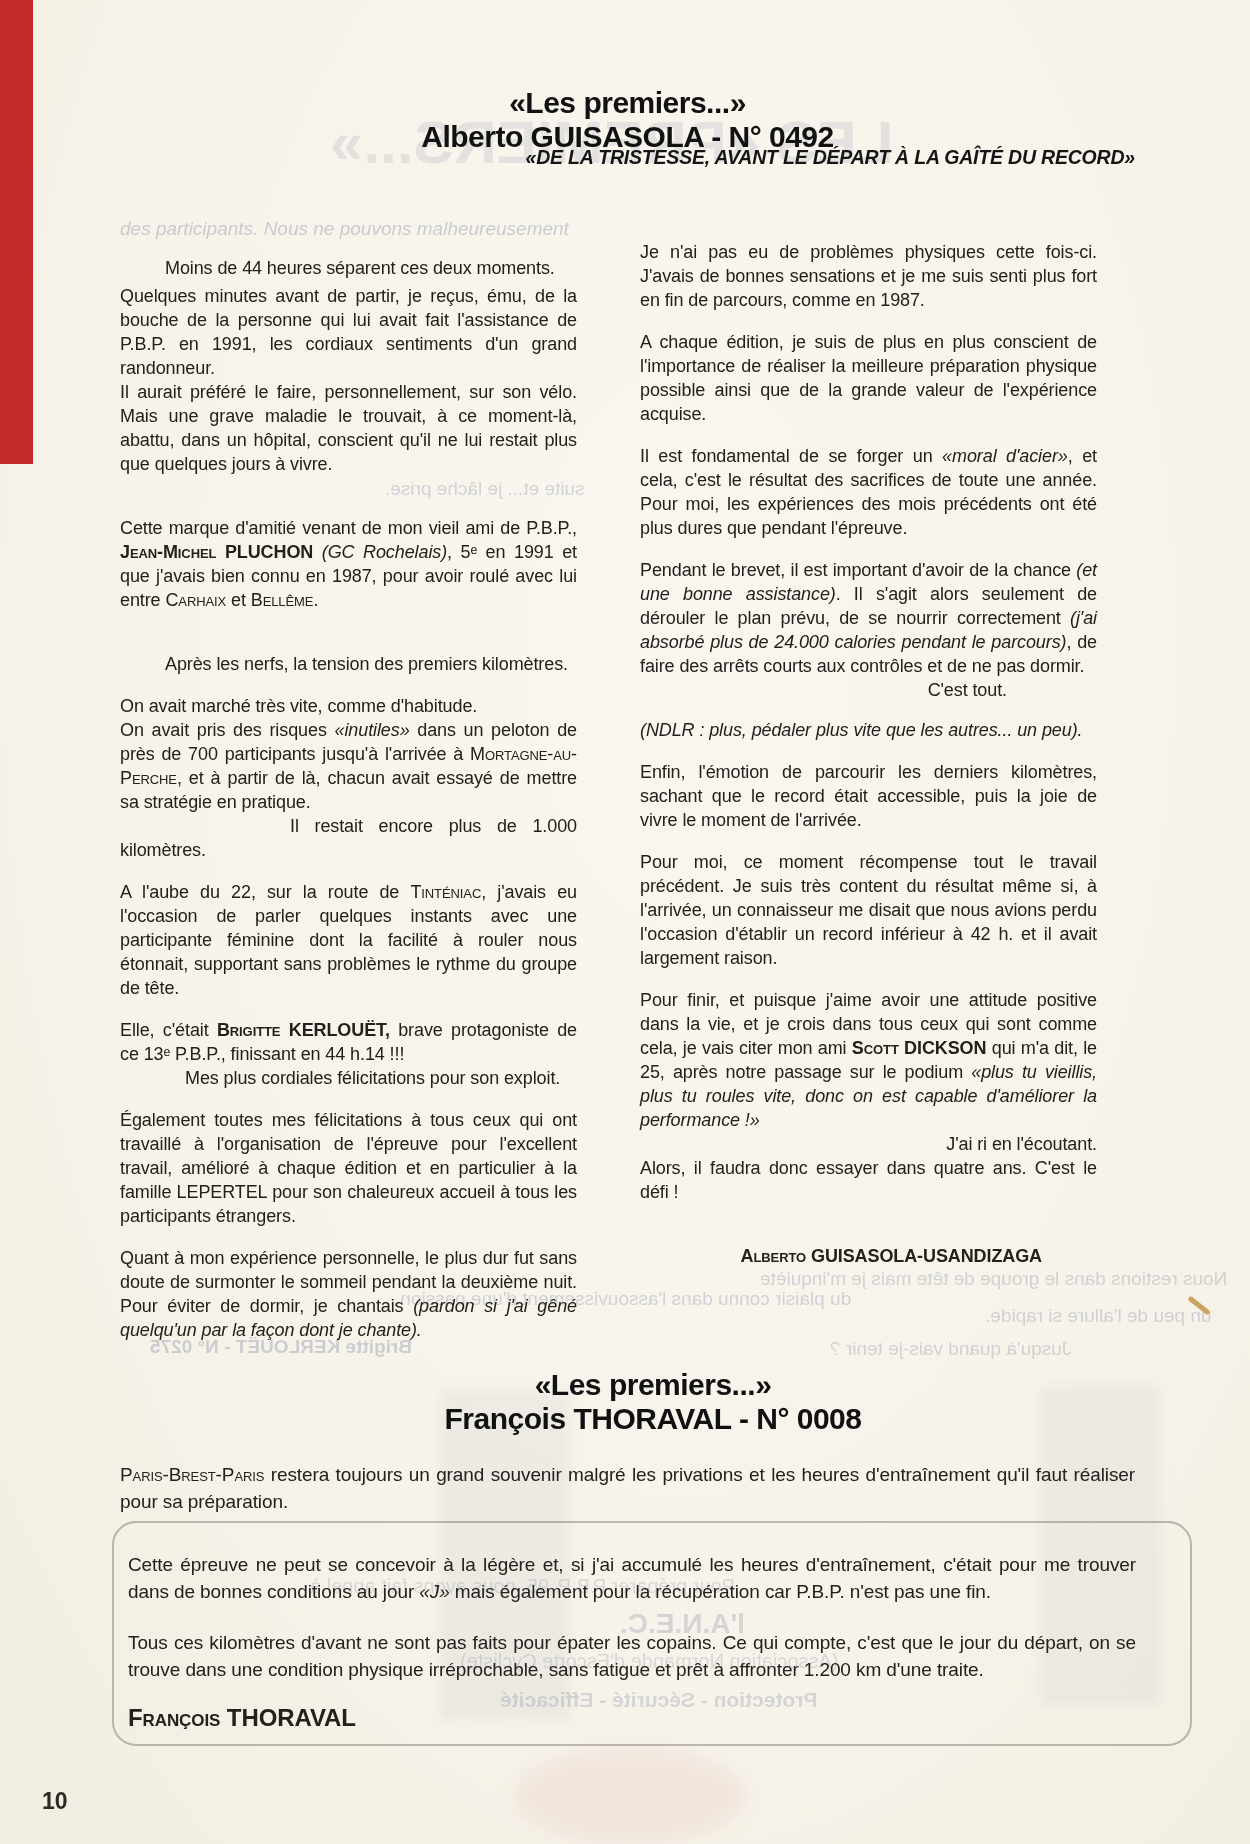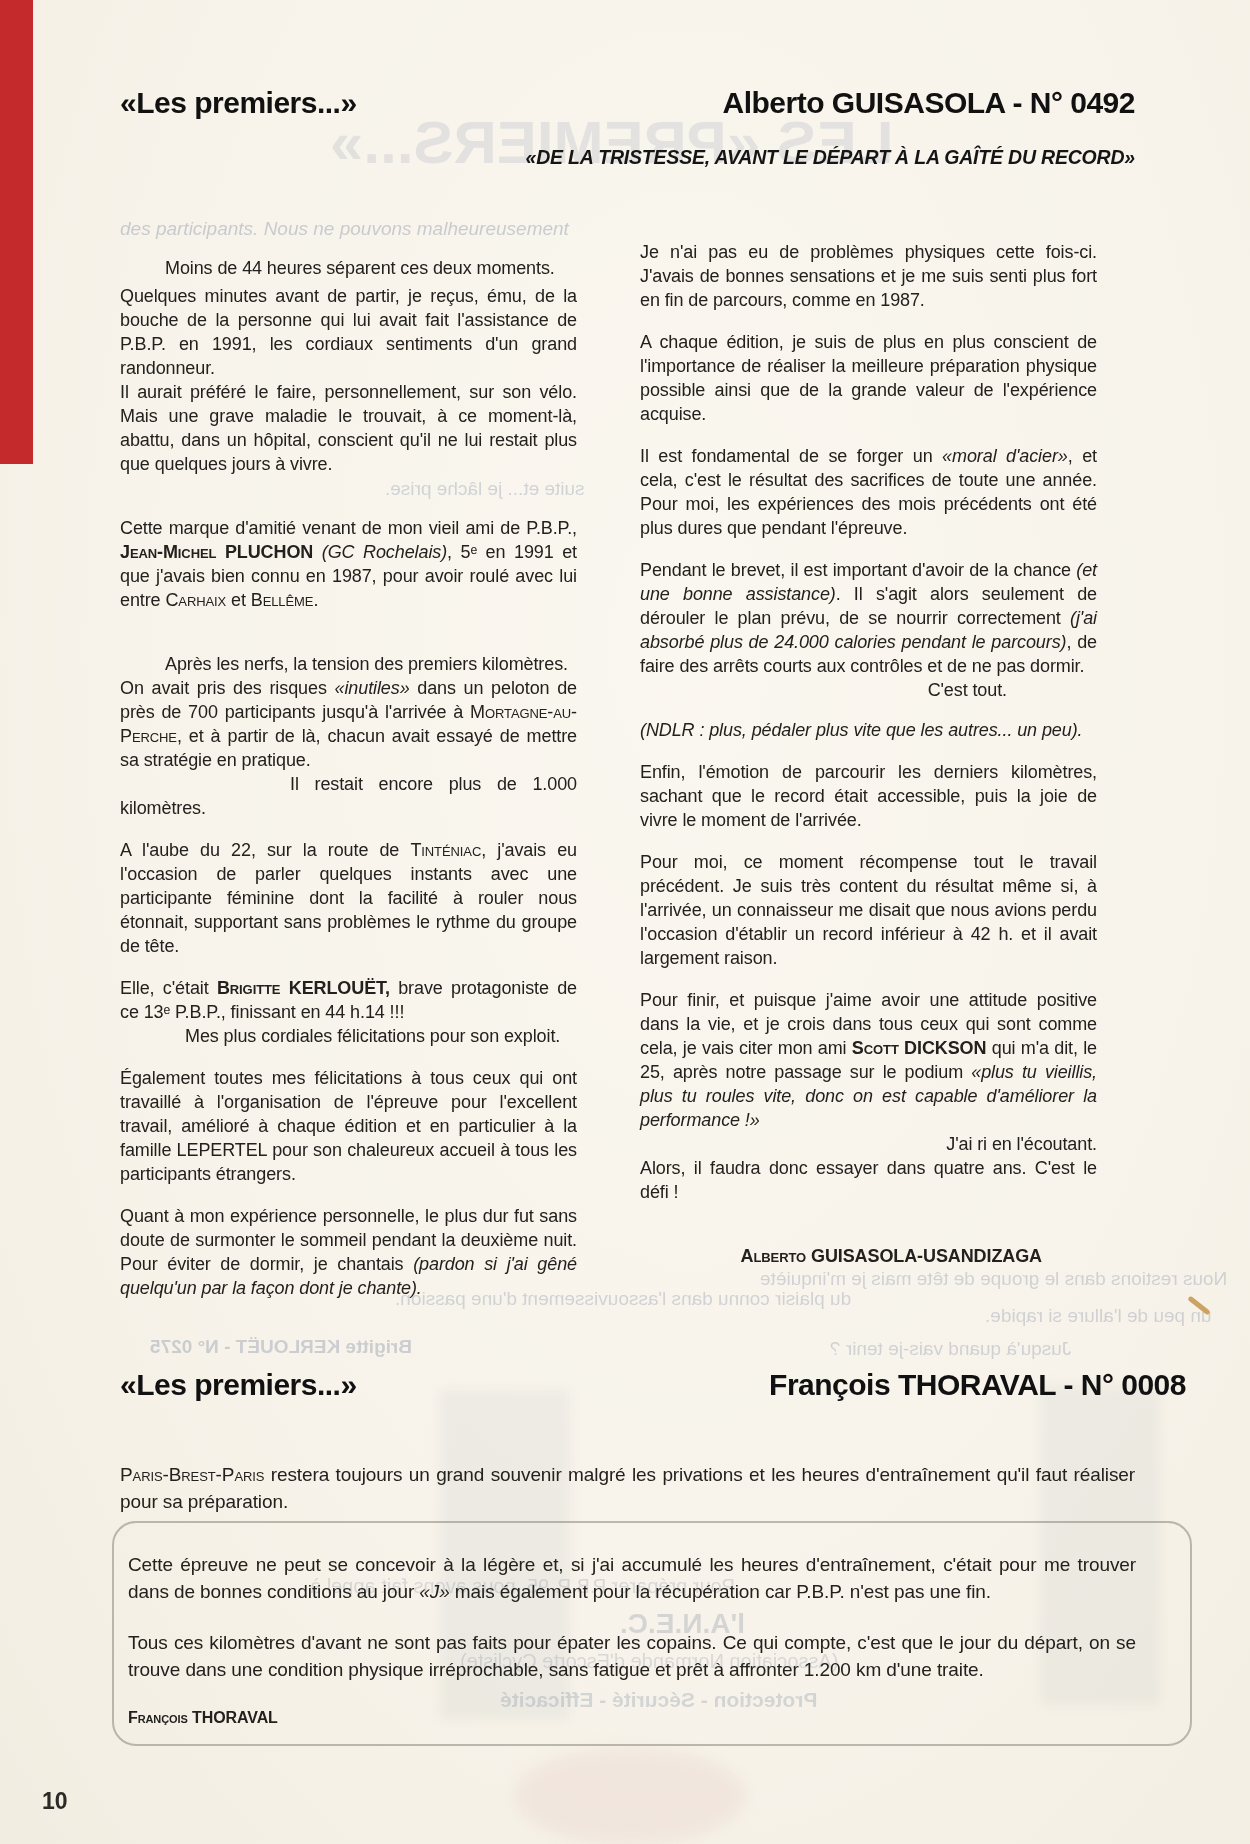--- a/index.html
+++ b/index.html
@@ -1,38 +1,38 @@
 <!DOCTYPE html>
 <html lang="fr"><head>
 <meta charset="utf-8">
 <style>
   html,body{margin:0;padding:0;background:#d8d4cb;}
   .page{position:relative;width:1250px;height:1844px;overflow:hidden;
         background:#f8f4ec;
         background-image:radial-gradient(ellipse at 55% 35%, #faf7f0 0%, #f7f3ea 60%, #f2ede1 100%);
         font-family:"Liberation Sans", sans-serif;color:#211f1c;}
   .red-bar{position:absolute;left:0;top:0;width:33px;height:464px;background:#c42a2c;}
-  .h-row{position:absolute;left:120px;display:flex;justify-content:space-between;align-items:center;}
+  .h-row{position:absolute;left:120px;display:flex;justify-content:space-between;align-items:center;flex-direction:column;}
   .h-row.h1{top:86px;width:1015px;}
   .h-row.h2{top:1368px;width:1066px;}
   .htitle{font-weight:bold;font-size:30px;letter-spacing:-0.5px;color:#111;white-space:nowrap;}
   .subtitle{position:absolute;left:120px;top:146px;width:1015px;text-align:right;
             font-weight:bold;font-style:italic;font-size:19.5px;letter-spacing:-0.2px;color:#151515;}
   .cols{position:absolute;left:120px;top:240px;display:flex;gap:63px;}
   .col{width:457px;}
   .para{margin:0;text-align:justify;font-size:18px;line-height:24px;letter-spacing:-0.1px;color:#23211d;}
   .sc{font-variant:small-caps;}
   .intro{position:absolute;left:120px;top:1458px;width:1015px;}
   .intro .para{font-size:19px;line-height:27px;}
   .round-box{position:absolute;left:112px;top:1521px;width:1076px;height:221px;
              border:2px solid rgba(128,124,114,0.5);border-radius:24px;}
   .boxed{position:absolute;left:128px;top:1551px;width:1008px;}
   .boxed .para{font-size:19px;line-height:27px;margin:0 0 24px 0;}
   .sig2{position:absolute;left:128px;top:1706px;}
-  .sig2 .para{font-size:16px;text-align:left;}
+  .sig2 .para{font-size:24px;text-align:left;}
   .page-number{position:absolute;left:42px;top:1788px;font-size:23px;font-weight:bold;color:#2c2a27;}
   .pen-mark{position:absolute;left:1186px;top:1303px;width:26px;height:5px;border-radius:3px;
             transform:rotate(38deg);background:#c79a54;opacity:0.9;}
   .ghost{position:absolute;color:#5c6c8f;white-space:nowrap;filter:blur(0.6px);pointer-events:none;}
   .ghost.mir{transform:scaleX(-1);}
   .band{position:absolute;background:rgba(120,128,148,0.07);filter:blur(6px);}
   .band.b1{left:440px;top:1390px;width:130px;height:330px;}
   .band.b2{left:1040px;top:1385px;width:120px;height:320px;}
   .blob{position:absolute;left:515px;top:1748px;width:230px;height:96px;border-radius:50%;
         background:rgba(205,150,148,0.12);filter:blur(8px);}
@@ -67,20 +67,21 @@
   </div>
   <div class="subtitle">«DE LA TRISTESSE, AVANT LE DÉPART À LA GAÎTÉ DU RECORD»</div>
 
   <div class="cols">
     <div class="col" id="col-left">
         <p class="para" style="margin-top: 16px; text-indent: 45px;"><span>Moins de 44 heures séparent ces deux moments.</span></p>
         <p class="para" style="margin-top: 4px;"><span>Quelques minutes avant de partir, je reçus, ému, de la bouche de la personne qui lui avait fait l'assistance de P.B.P. en 1991, les cordiaux sentiments d'un grand randonneur.</span></p>
         <p class="para" style="margin-top: 0px;"><span>Il aurait préféré le faire, personnellement, sur son vélo. Mais une grave maladie le trouvait, à ce moment-là, abattu, dans un hôpital, conscient qu'il ne lui restait plus que quelques jours à vivre.</span></p>
         <p class="para" style="margin-top: 40px;"><span>Cette marque d'amitié venant de mon vieil ami de P.B.P., </span><span class="sc" style="font-weight: bold;">Jean-Michel</span><span> </span><span style="font-weight: bold;">PLUCHON</span><span> </span><span style="font-style: italic;">(GC Rochelais)</span><span>, 5ᵉ en 1991 et que j'avais bien connu en 1987, pour avoir roulé avec lui entre </span><span class="sc">Carhaix</span><span> et </span><span class="sc">Bellême</span><span>.</span></p>
         <p class="para" style="margin-top: 40px; text-indent: 45px;"><span>Après les nerfs, la tension des premiers kilomètres.</span></p>
+        <p class="para" style="margin-top: 18px;"><span>On avait marché très vite, comme d'habitude.</span></p>
         <p class="para" style="margin-top: 0px;"><span>On avait pris des risques </span><span style="font-style: italic;">«inutiles»</span><span> dans un peloton de près de 700 participants jusqu'à l'arrivée à </span><span class="sc">Mortagne-au-Perche</span><span>, et à partir de là, chacun avait essayé de mettre sa stratégie en pratique.</span></p>
         <p class="para" style="margin-top: 0px; text-indent: 170px;"><span>Il restait encore plus de 1.000 kilomètres.</span></p>
         <p class="para" style="margin-top: 18px;"><span>A l'aube du 22, sur la route de </span><span class="sc">Tinténiac</span><span>, j'avais eu l'occasion de parler quelques instants avec une participante féminine dont la facilité à rouler nous étonnait, supportant sans problèmes le rythme du groupe de tête.</span></p>
         <p class="para" style="margin-top: 18px;"><span>Elle, c'était </span><span class="sc" style="font-weight: bold;">Brigitte</span><span> </span><span style="font-weight: bold;">KERLOUËT,</span><span> brave protagoniste de ce 13ᵉ P.B.P., finissant en 44 h.14 !!!</span></p>
         <p class="para" style="margin-top: 0px; text-indent: 65px;"><span>Mes plus cordiales félicitations pour son exploit.</span></p>
         <p class="para" style="margin-top: 18px;"><span>Également toutes mes félicitations à tous ceux qui ont travaillé à l'organisation de l'épreuve pour l'excellent travail, amélioré à chaque édition et en particulier à la famille LEPERTEL pour son chaleureux accueil à tous les participants étrangers.</span></p>
         <p class="para" style="margin-top: 18px;"><span>Quant à mon expérience personnelle, le plus dur fut sans doute de surmonter le sommeil pendant la deuxième nuit. Pour éviter de dormir, je chantais </span><span style="font-style: italic;">(pardon si j'ai gêné quelqu'un par la façon dont je chante).</span></p>
       </div>
     <div class="col" id="col-right">
         <p class="para" style="margin-top: 0px;"><span>Je n'ai pas eu de problèmes physiques cette fois-ci. J'avais de bonnes sensations et je me suis senti plus fort en fin de parcours, comme en 1987.</span></p>

